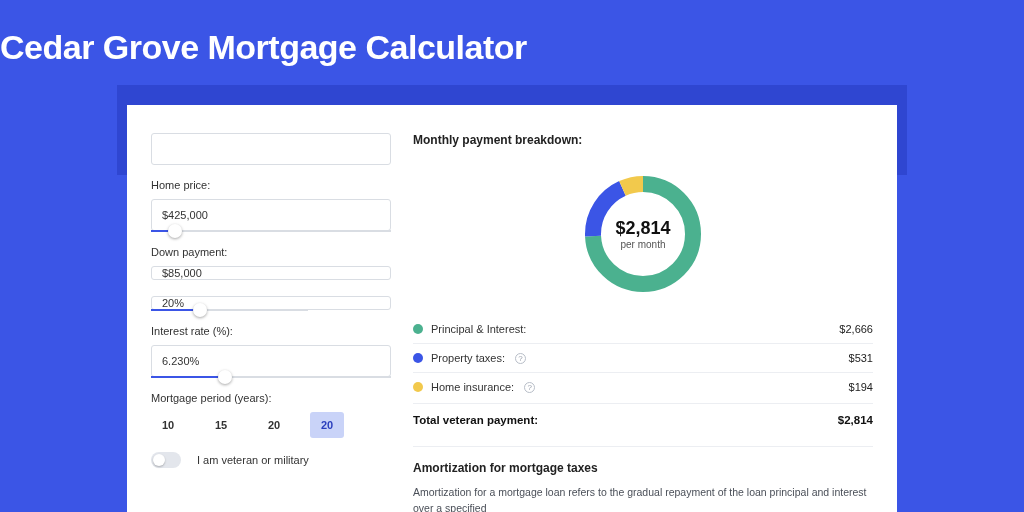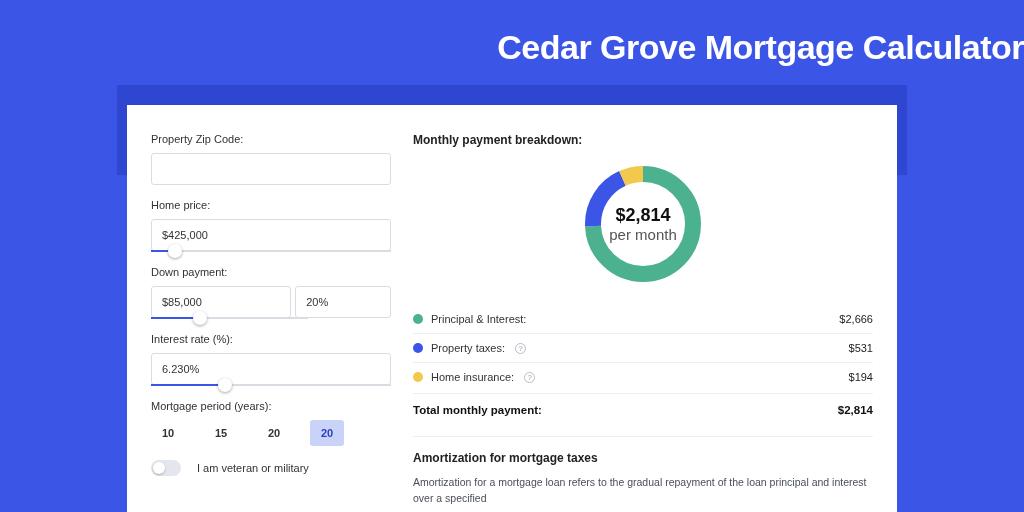--- a/index.html
+++ b/index.html
@@ -7,21 +7,21 @@
     font-family: -apple-system, BlinkMacSystemFont, "Segoe UI", Arial, sans-serif;
     background: #3b55e6;
     width: 1024px;
     height: 512px;
     overflow: hidden;
   }
   .page-title {
     color: #ffffff;
     font-size: 34px;
     font-weight: 800;
-    text-align: right;
+    text-align: left;
     padding: 28px 0 18px 0;
     letter-spacing: -0.5px;
   }
   .blue-band {
     background: #2f46d1;
     height: 90px;
     width: 790px;
     margin: 0 auto;
     position: relative;
   }
@@ -67,21 +67,21 @@
   }
   .slider-thumb {
     width: 14px; height: 14px;
     background: #fff;
     border-radius: 50%;
     box-shadow: 0 1px 3px rgba(0,0,0,0.35);
     position: absolute;
     top: -6px;
     transform: translateX(-50%);
   }
-  .split-row { display: flex; gap: 4px; }
+  .split-row { display: flex; gap: 16px; flex-direction: column; }
   .split-row .text-input:first-child { flex: 1.6; }
   .split-row .text-input:last-child { flex: 1; }
   .period-row { display: flex; gap: 19px; }
   .period-btn {
     width: 34px; height: 26px;
     border: none;
     background: transparent;
     border-radius: 3px;
     font-size: 11px;
     font-weight: 600;
@@ -105,31 +105,31 @@
     border-radius: 50%;
     position: absolute;
     top: 2px; left: 2px;
     box-shadow: 0 1px 2px rgba(0,0,0,0.25);
   }
   .vet-label { font-size: 11px; color: #333; }
   .section-title {
     font-size: 12px;
     font-weight: 700;
     color: #222;
-    margin-bottom: 14px;
+    margin-bottom: 24px;
   }
   .chart-wrap { display:flex; justify-content:center; margin-bottom: 18px; }
   .donut { position: relative; width: 126px; height: 126px; }
   .donut svg { transform: rotate(-90deg); }
   .donut-center {
     position:absolute; top:0; left:0; width:100%; height:100%;
     display:flex; flex-direction:column; align-items:center; justify-content:center;
   }
   .donut-value { font-size: 18px; font-weight: 800; color:#111; }
-  .donut-sub { font-size: 15px; color:#555; }
+  .donut-sub { font-size: 10px; color:#555; }
   .legend-row {
     display:flex; align-items:center; justify-content:space-between;
     padding: 8px 0;
     border-bottom: 1px solid #eceef2;
   }
   .legend-row:last-of-type { border-bottom: none; }
   .legend-left { display:flex; align-items:center; gap:8px; font-size:11px; color:#333; }
   .legend-dot { width:10px; height:10px; border-radius:50%; }
   .legend-amt { font-size:11px; color:#222; }
   .info-icon {
@@ -150,21 +150,20 @@
 <body>
 
 <h1 class="page-title">Cedar Grove Mortgage Calculator</h1>
 <div class="blue-band"></div>
 
 <div class="card">
 
   <div class="left-col">
 
     <div class="field-block">
-      <label class="field-label">Property Zip Code:</label>
       <input class="text-input" value="" style="">
     </div>
 
     <div class="field-block">
       <label class="field-label">Home price:</label>
       <input class="text-input" value="$425,000" style="">
       <div class="slider-track">
         <div class="slider-fill" id="hp-fill" style="width: 10%;"></div>
         <div class="slider-thumb" id="hp-thumb" style="left: 10%;"></div>
       </div>
@@ -247,21 +246,21 @@
           <div class="legend-left">
             <span class="legend-dot" style="background: rgb(242, 201, 76);"></span>
             <span>Home insurance:</span>
             <span class="info-icon">?</span>
           </div>
           <span class="legend-amt">$194</span>
         </div>
       </div>
 
     <div class="total-row">
-      <span>Total monthly payment:</span>
+      <span>Total veteran payment:</span>
       <span>$2,814</span>
     </div>
 
     <div class="amort-block">
       <div class="amort-title">Amortization for mortgage taxes</div>
       <div class="amort-text">Amortization for a mortgage loan refers to the gradual repayment of the loan principal and interest over a specified</div>
     </div>
   </div>
 
 </div>

